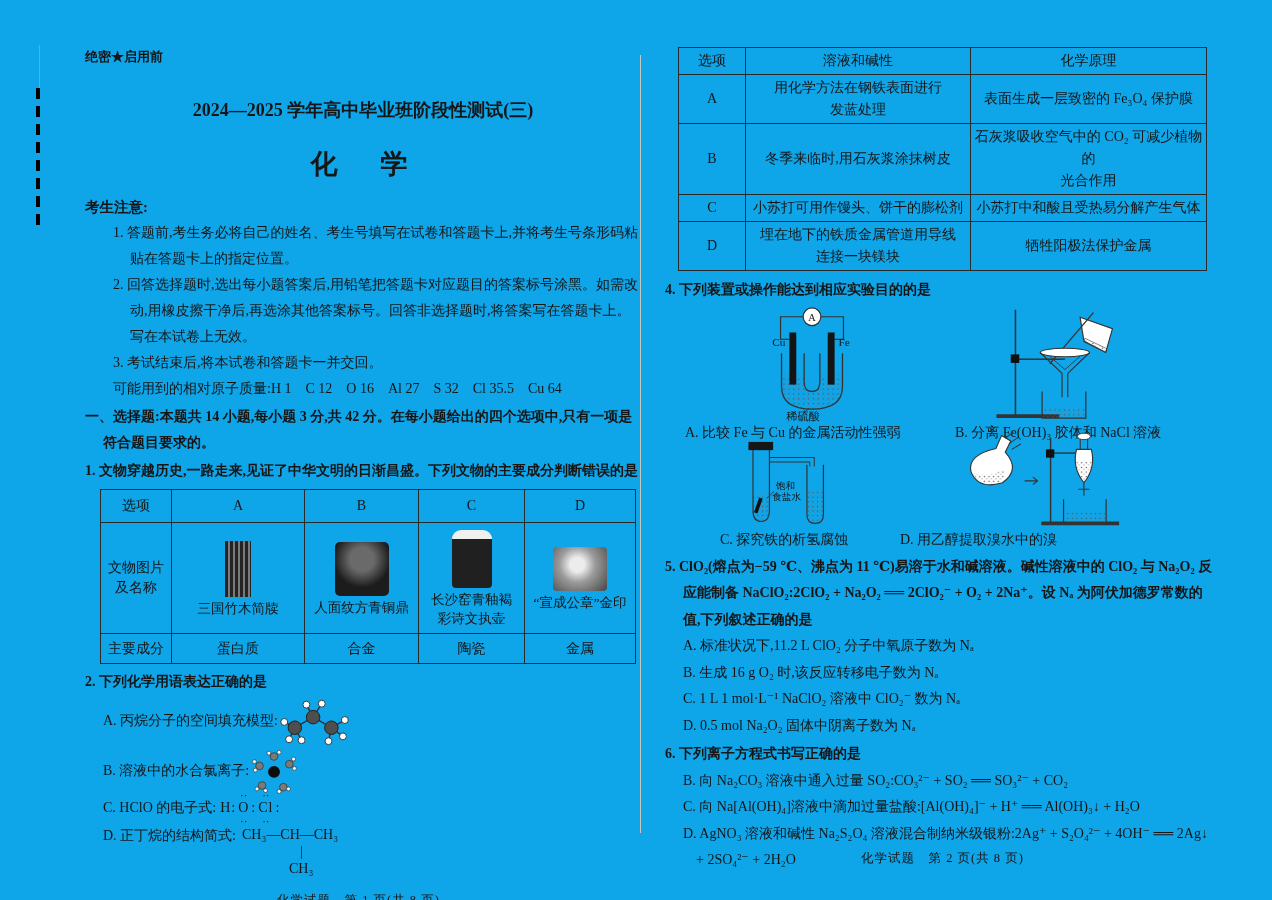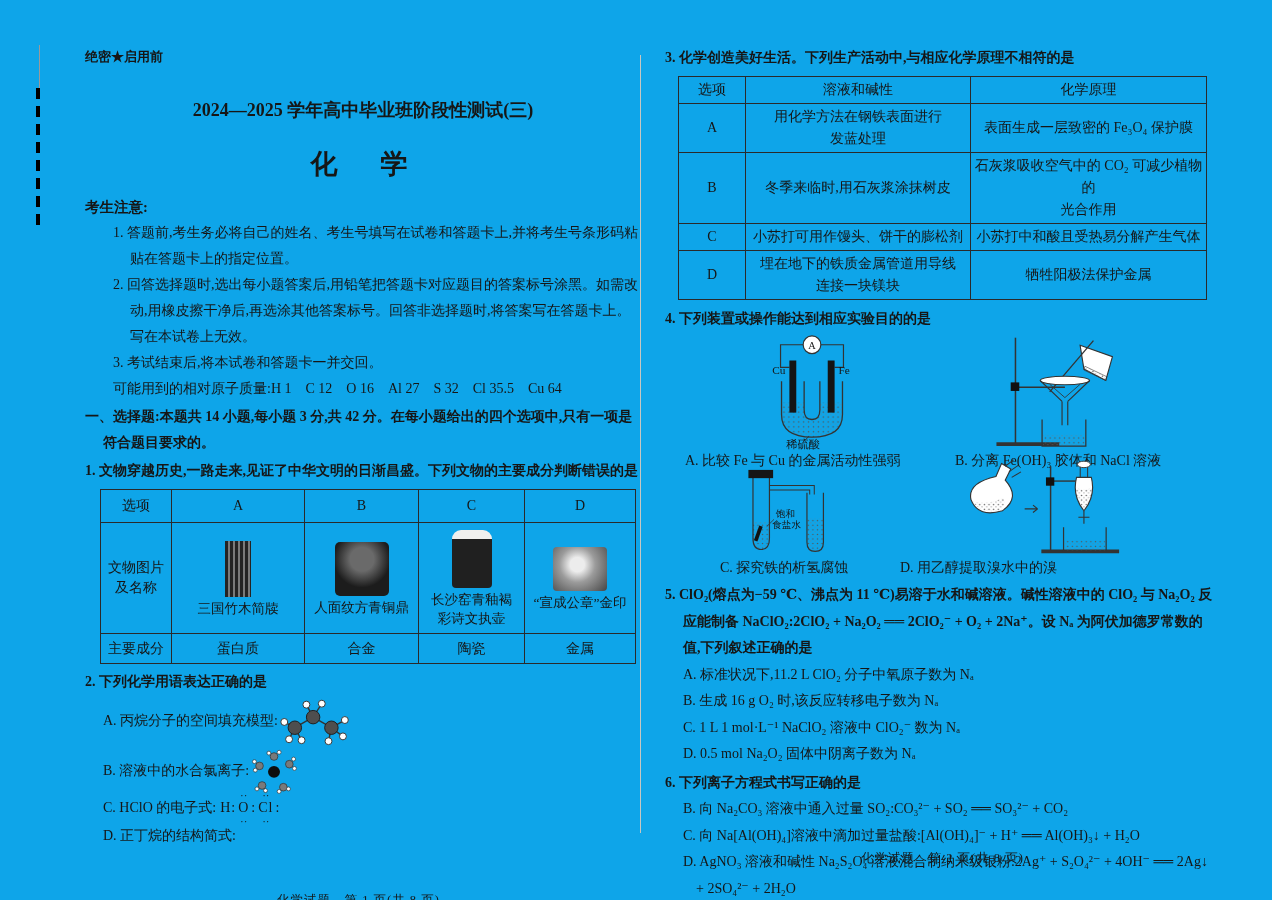--- a/index.html
+++ b/index.html
@@ -195,25 +195,29 @@
         </g>
       </svg>
     </div>
 
     <div class="opt" style="height:28px">
       <span>C. HClO 的电子式:</span><span class="edf"><span>H:</span><span class="lp">O</span><span>:</span><span class="lp">Cl</span><span>:</span></span>
     </div>
 
     <div class="opt optflex" style="align-items:flex-start">
       <span>D. 正丁烷的结构简式:</span>
+      <span class="struct">
+        <span class="l1" style="display:block">CH₃—CH—CH₃</span>
+        <span class="l2" style="display:block">|</span>
+        <span class="l3" style="display:block">CH₃</span>
+      </span>
     </div>
   </div>
 
   <div class="colR">
-    <div class="stem">3. 化学创造美好生活。下列生产活动中,与相应化学原理不相符的是</div>
 
     <table class="t3">
       <tbody>
           <tr class="hrow">
         <th style="width:60px">选项</th>
         <th style="width:218px">溶液和碱性</th>
         <th style="width:229px">化学原理</th>
       </tr>
       <tr>
         <td>A</td>

